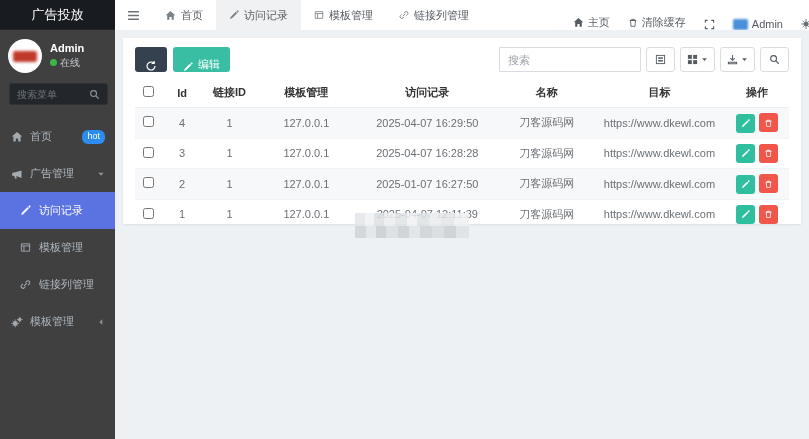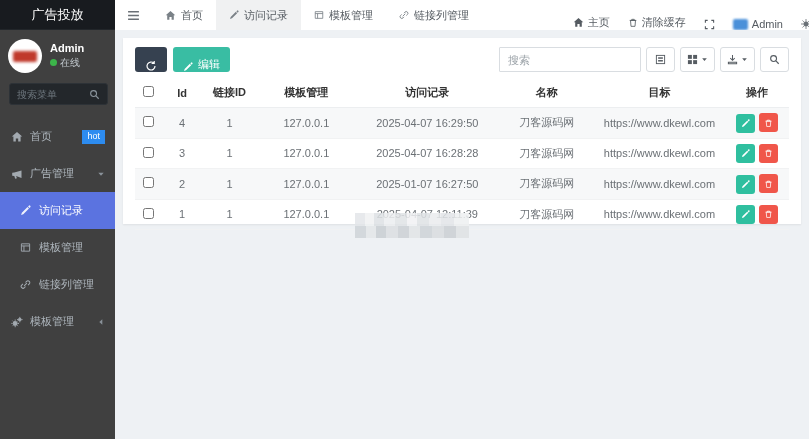--- a/index.html
+++ b/index.html
@@ -17,21 +17,21 @@
   .user-status { font-size:10px; color:#c2c9ce; margin-top:2px; }
   .dot { display:inline-block; width:7px; height:7px; border-radius:50%; background:#3cb54a; margin-right:3px; }
   .side-search { margin:3px 7px 9px 9px; height:22px; background:#23272b; border:1px solid #2d3237; border-radius:3px; display:flex; align-items:center; padding:0 7px; }
   .side-search input { flex:1; background:transparent; border:none; outline:none; color:#97a1a9; font-size:10px; width:60px; font-family:inherit; }
   .side-search input::placeholder { color:#6e777e; }
   .menu { flex:1; padding-top:4px; }
   .menu-item { height:37px; display:flex; align-items:center; gap:7px; padding:0 10px; font-size:11px; color:#aeb6bd; cursor:pointer; }
   .menu-item.sub { padding-left:19px; }
   .menu-item.active { background:#5b73e0; color:#ffffff; }
   .mi-icon { width:13px; display:inline-flex; justify-content:center; opacity:.9; flex-shrink:0; }
-  .badge-hot { margin-left:auto; background:#2d8cf0; color:#fff; font-size:9px; line-height:1; padding:2px 5px 3px; border-radius:0; }
+  .badge-hot { margin-left:auto; background:#2d8cf0; color:#fff; font-size:9px; line-height:1; padding:2px 5px 3px; border-radius:6px; }
   .chev { margin-left:auto; display:inline-flex; color:#8a929a; }
 
   
   .main { flex:1; display:flex; flex-direction:column; min-width:0; }
   .topbar { height:30px; background:#ffffff; display:flex; align-items:center; font-size:11px; color:#555b61; flex-shrink:0; }
   .tb-burger { padding:0 12px; color:#6a7076; cursor:pointer; display:flex; }
   .tb-tab { display:flex; align-items:center; gap:5px; height:30px; padding:0 13px; cursor:pointer; color:#555b61; }
   .tb-tab.active { background:#f0f1f2; }
   .tb-tab .ti { display:flex; color:#7a8187; }
   .tb-right { margin-left:auto; display:flex; align-items:flex-end; height:30px; }

